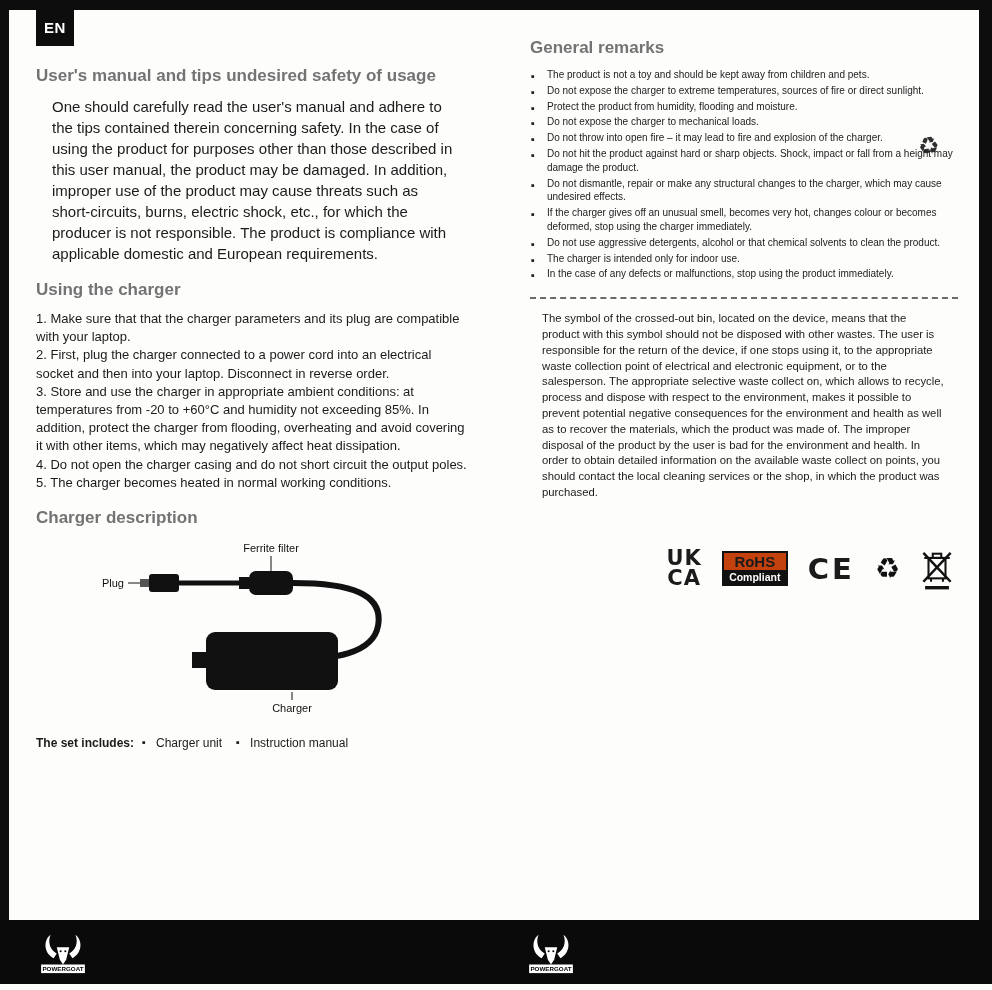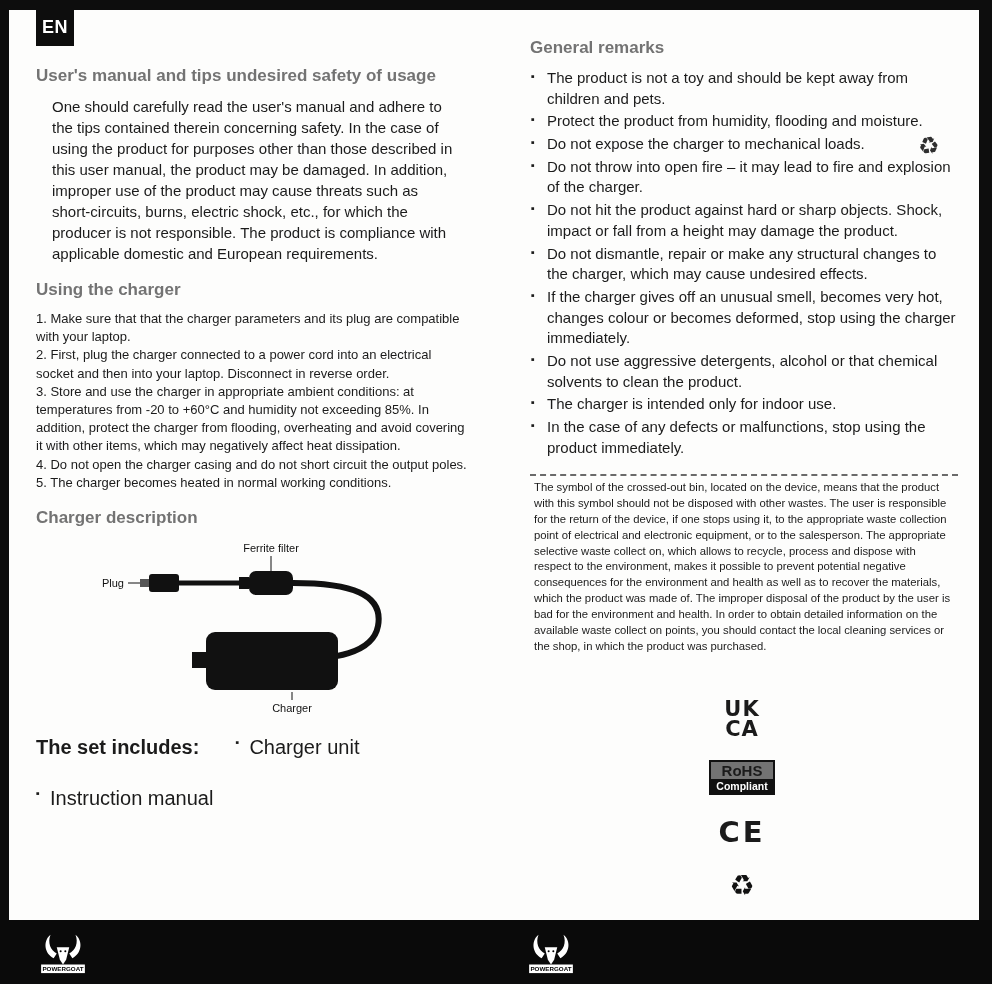--- a/index.html
+++ b/index.html
@@ -6,49 +6,49 @@
   body{
     width:992px;height:990px;position:relative;overflow:hidden;
     background:#fdfdfc;color:#1b1b1b;
     font-family:"Liberation Sans","DejaVu Sans",sans-serif;
   }
   .frame-top{position:absolute;left:0;top:0;width:992px;height:10px;background:#0d0d0d;}
   .frame-left{position:absolute;left:0;top:0;width:9px;height:922px;background:#0d0d0d;}
   .frame-right{position:absolute;right:0;top:0;width:13px;height:922px;background:#0d0d0d;}
   .en-badge{
     position:absolute;left:36px;top:8px;width:38px;height:38px;background:#0d0d0d;
-    color:#fff;font-weight:bold;font-size:18px;display:flex;align-items:center;justify-content:center;
+    color:#fff;font-weight:bold;font-size:15px;display:flex;align-items:center;justify-content:center;
     letter-spacing:.5px;
   }
   .content{position:absolute;left:36px;top:30px;width:922px;display:flex;}
   .col-left{width:436px;padding-top:36px;}
   .col-right{width:428px;padding-top:8px;margin-left:58px;}
   h2{font-size:17px;font-weight:bold;margin:0 0 10px;color:#737373;}
   .body-text{font-size:15px;line-height:1.4;margin:0 16px 14px;}
   .steps div{font-size:13px;line-height:1.4;}
   .section{margin-bottom:16px;}
   
   .diagram{margin:4px 0 2px;}
   .diagram svg text{font-family:"Liberation Sans","DejaVu Sans",sans-serif;}
   
-  .set-row{margin-top:14px;font-size:20px;display:flex;align-items:flex-start;flex-wrap:wrap;gap:28px;}
+  .set-row{margin-top:14px;font-size:12px;display:flex;align-items:flex-start;flex-wrap:wrap;}
   .set-label{font-weight:bold;margin-right:8px;}
   .inc-item{position:relative;padding-left:14px;margin-right:14px;}
   .inc-item::before{content:"▪";position:absolute;left:0;top:0;font-size:11px;}
   
   ul.remarks{list-style:none;margin:0;padding:0;}
-  ul.remarks li{position:relative;padding-left:17px;margin-bottom:2px;font-size:15px;line-height:1.38;}
+  ul.remarks li{position:relative;padding-left:17px;margin-bottom:2px;font-size:10px;line-height:1.38;}
   ul.remarks li::before{content:"▪";position:absolute;left:1px;top:1px;font-size:11px;}
   .dashes{border:none;border-top:2px dashed #6a6a6a;margin:16px 0 0;}
   .disposal-heading{font-size:11.5px;font-weight:bold;margin:14px 0 6px;}
-  .disposal-body{font-size:11.3px;line-height:1.4;margin:4px;}
-  
-  .marks{display:flex;align-items:center;justify-content:flex-end;gap:20px;margin-top:46px;padding-right:4px;flex-direction:column;}
+  .disposal-body{font-size:11.3px;line-height:1.4;margin:12px;}
+  
+  .marks{display:flex;align-items:center;justify-content:flex-end;gap:20px;margin-top:46px;padding-right:4px;}
   .ukca{font-family:"DejaVu Sans",sans-serif;font-weight:bold;font-size:21px;line-height:.95;letter-spacing:1px;text-align:center;}
-  .rohs{border:2px solid #111;text-align:center;min-width:62px;background:#737373;}
+  .rohs{border:2px solid #111;text-align:center;min-width:62px;background:#c2410c;}
   .rohs-top{font-weight:bold;font-size:15px;padding:0 5px;}
   .rohs-bottom{background:#111;color:#fff;font-size:10.5px;padding:1px 3px;font-weight:bold;}
   .ce{font-family:"DejaVu Sans",sans-serif;font-weight:bold;font-size:29px;letter-spacing:3px;}
   .recycle{font-family:"DejaVu Sans",sans-serif;font-size:28px;color:#111;}
   .margin-recycle{position:absolute;left:918px;top:132px;font-family:"DejaVu Sans",sans-serif;font-size:24px;color:#2f2f2f;transform:rotate(-8deg);}
   
   .footer{position:absolute;left:0;top:920px;width:992px;height:64px;background:#0a0a0a;display:flex;align-items:center;}
   .logo1{margin-left:38px;}
   .logo2{margin-left:438px;}
 </style>
@@ -126,20 +126,21 @@
         <span class="inc-item">Instruction manual</span>
       </div>
 
     </div>
 
     <div class="col-right">
 
       <h2>General remarks</h2>
       <ul class="remarks">
         <li>The product is not a toy and should be kept away from children and pets.</li>
+        <li>Do not expose the charger to extreme temperatures, sources of fire or direct sunlight.</li>
         <li>Protect the product from humidity, flooding and moisture.</li>
         <li>Do not expose the charger to mechanical loads.</li>
         <li>Do not throw into open fire – it may lead to fire and explosion of the charger.</li>
         <li>Do not hit the product against hard or sharp objects. Shock, impact or fall from a height may damage the product.</li>
         <li>Do not dismantle, repair or make any structural changes to the charger, which may cause undesired effects.</li>
         <li>If the charger gives off an unusual smell, becomes very hot, changes colour or becomes deformed, stop using the charger immediately.</li>
         <li>Do not use aggressive detergents, alcohol or that chemical solvents to clean the product.</li>
         <li>The charger is intended only for indoor use.</li>
         <li>In the case of any defects or malfunctions, stop using the product immediately.</li>
       </ul>

